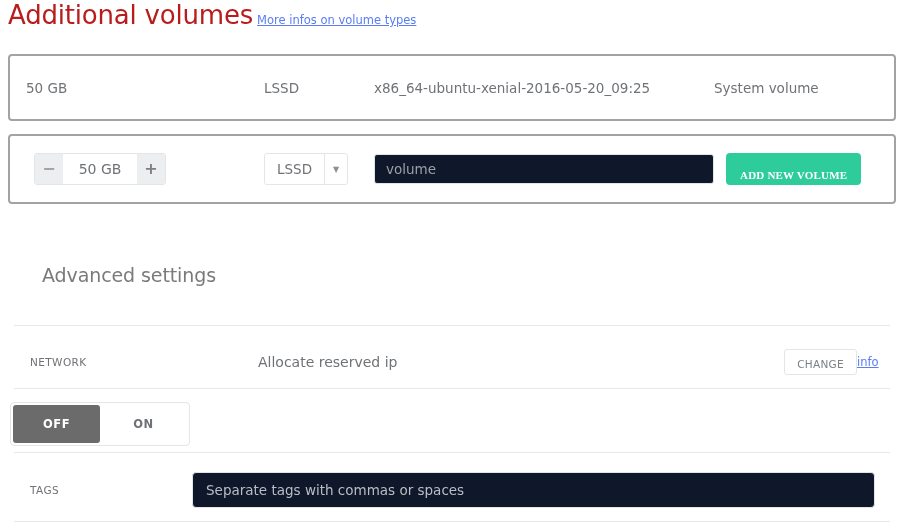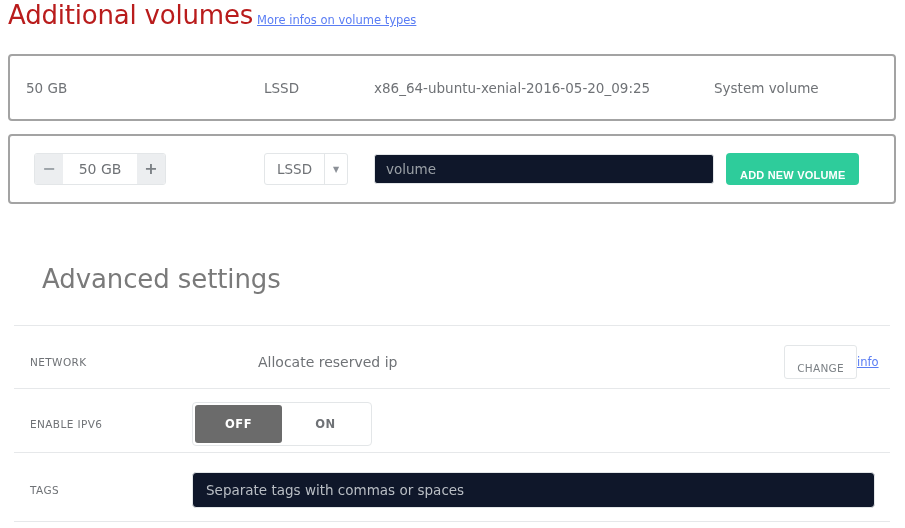--- a/index.html
+++ b/index.html
@@ -157,36 +157,36 @@
     width: 100%;
   }
   .text-input::placeholder { color: #9aa0a6; opacity: 1; }
 
   
   .btn-primary {
     background: #2ecc9b;
     color: #ffffff;
     border: none;
     border-radius: 4px;
-    font-family: Liberation Sans, sans-serif;
+    font-family: Liberation Serif, serif;
     font-size: 11px;
     font-weight: 700;
     letter-spacing: 0.2px;
     height: 28px;
     padding: 16px 14px;
     cursor: pointer;
     white-space: nowrap;
   }
 
   
   #advanced-title {
     position: absolute;
     left: 42px;
     top: 264px;
-    font-size: 26px;
+    font-size: 19px;
     font-weight: 400;
     color: #7a7a7a;
     letter-spacing: -0.1px;
   }
 
   .hr {
     position: absolute;
     left: 14px;
     width: 876px;
     height: 1px;
@@ -232,21 +232,21 @@
   .btn-ghost {
     margin-left: auto;
     background: #fff;
     border: 1px solid #e3e6e8;
     border-radius: 3px;
     color: #7b8085;
     font-family: "DejaVu Sans", "Liberation Sans", sans-serif;
     font-size: 10.5px;
     letter-spacing: 0.3px;
     height: 26px;
-    padding: 16px 12px;
+    padding: 8px 12px;
     cursor: pointer;
   }
   .info-link {
     width: 56px;
     text-align: right;
     padding-right: 38px;
     box-sizing: border-box;
     font-size: 11.5px;
     color: #5a7df4;
     text-decoration: underline;
@@ -352,21 +352,20 @@
   <div class="setting-body">
     <span class="network-text">Allocate reserved ip</span>
     <button class="btn-ghost">CHANGE</button>
   </div>
   <a class="info-link">info</a>
 </div>
 
 <div class="hr" id="hr-2"></div>
 
 <div class="setting-row" id="row-ipv6">
-  <div class="setting-label">ENABLE IPV6</div>
   <div class="setting-body">
     <div class="toggle">
       <div class="toggle-seg active">OFF</div>
       <div class="toggle-seg">ON</div>
     </div>
   </div>
 </div>
 
 <div class="hr" id="hr-3"></div>
 

